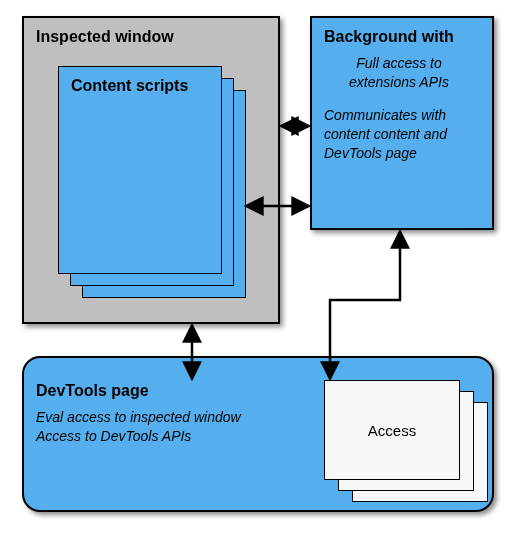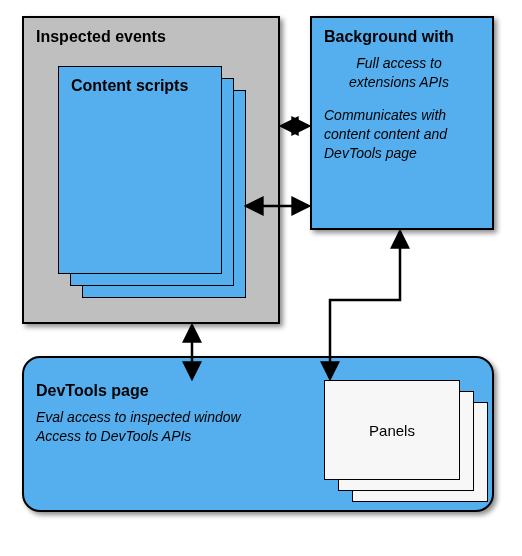--- a/index.html
+++ b/index.html
@@ -91,21 +91,21 @@
     height: 556px;
     pointer-events: none;
   }
 </style>
 </head>
 <body>
 
 <div class="stage">
 
   <div class="box inspected">
-    <div class="title">Inspected events</div>
+    <div class="title">Inspected window</div>
 
     <div class="stack" style="left:34px; top:48px; width:186px; height:205px;">
       <div class="card" style="left:24px; top:24px; width:164px; height:208px;"></div>
       <div class="card" style="left:12px; top:12px; width:164px; height:208px;"></div>
       <div class="card content-top" style="left:0; top:0; width:164px; height:208px;">
         <div class="title">Content scripts</div>
       </div>
     </div>
   </div>
 
@@ -117,21 +117,21 @@
 
   <div class="box devtools">
     <div class="title">DevTools page</div>
     <div class="desc">Eval access to inspected window</div>
     <div class="desc" style="margin-bottom:12px;">Access to DevTools APIs</div>
 
     <div class="stack panels" style="left:300px; top:22px; width:172px; height:128px;">
       <div class="card" style="left:28px; top:22px; width:136px; height:100px;"></div>
       <div class="card" style="left:14px; top:11px; width:136px; height:100px;"></div>
       <div class="card" style="left:0; top:0; width:136px; height:100px; display:flex; align-items:center; justify-content:center;">
-        <span class="panels-label">Panels</span>
+        <span class="panels-label">Access</span>
       </div>
     </div>
   </div>
 
   <svg class="arrows">
     <defs>
       <marker id="arrowEnd" viewBox="0 0 12 12" refX="10" refY="6" markerWidth="8" markerHeight="8" orient="auto-start-reverse">
         <path d="M 0 0 L 12 6 L 0 12 z" fill="#000"></path>
       </marker>
       <marker id="arrowStart" viewBox="0 0 12 12" refX="2" refY="6" markerWidth="8" markerHeight="8" orient="auto">

